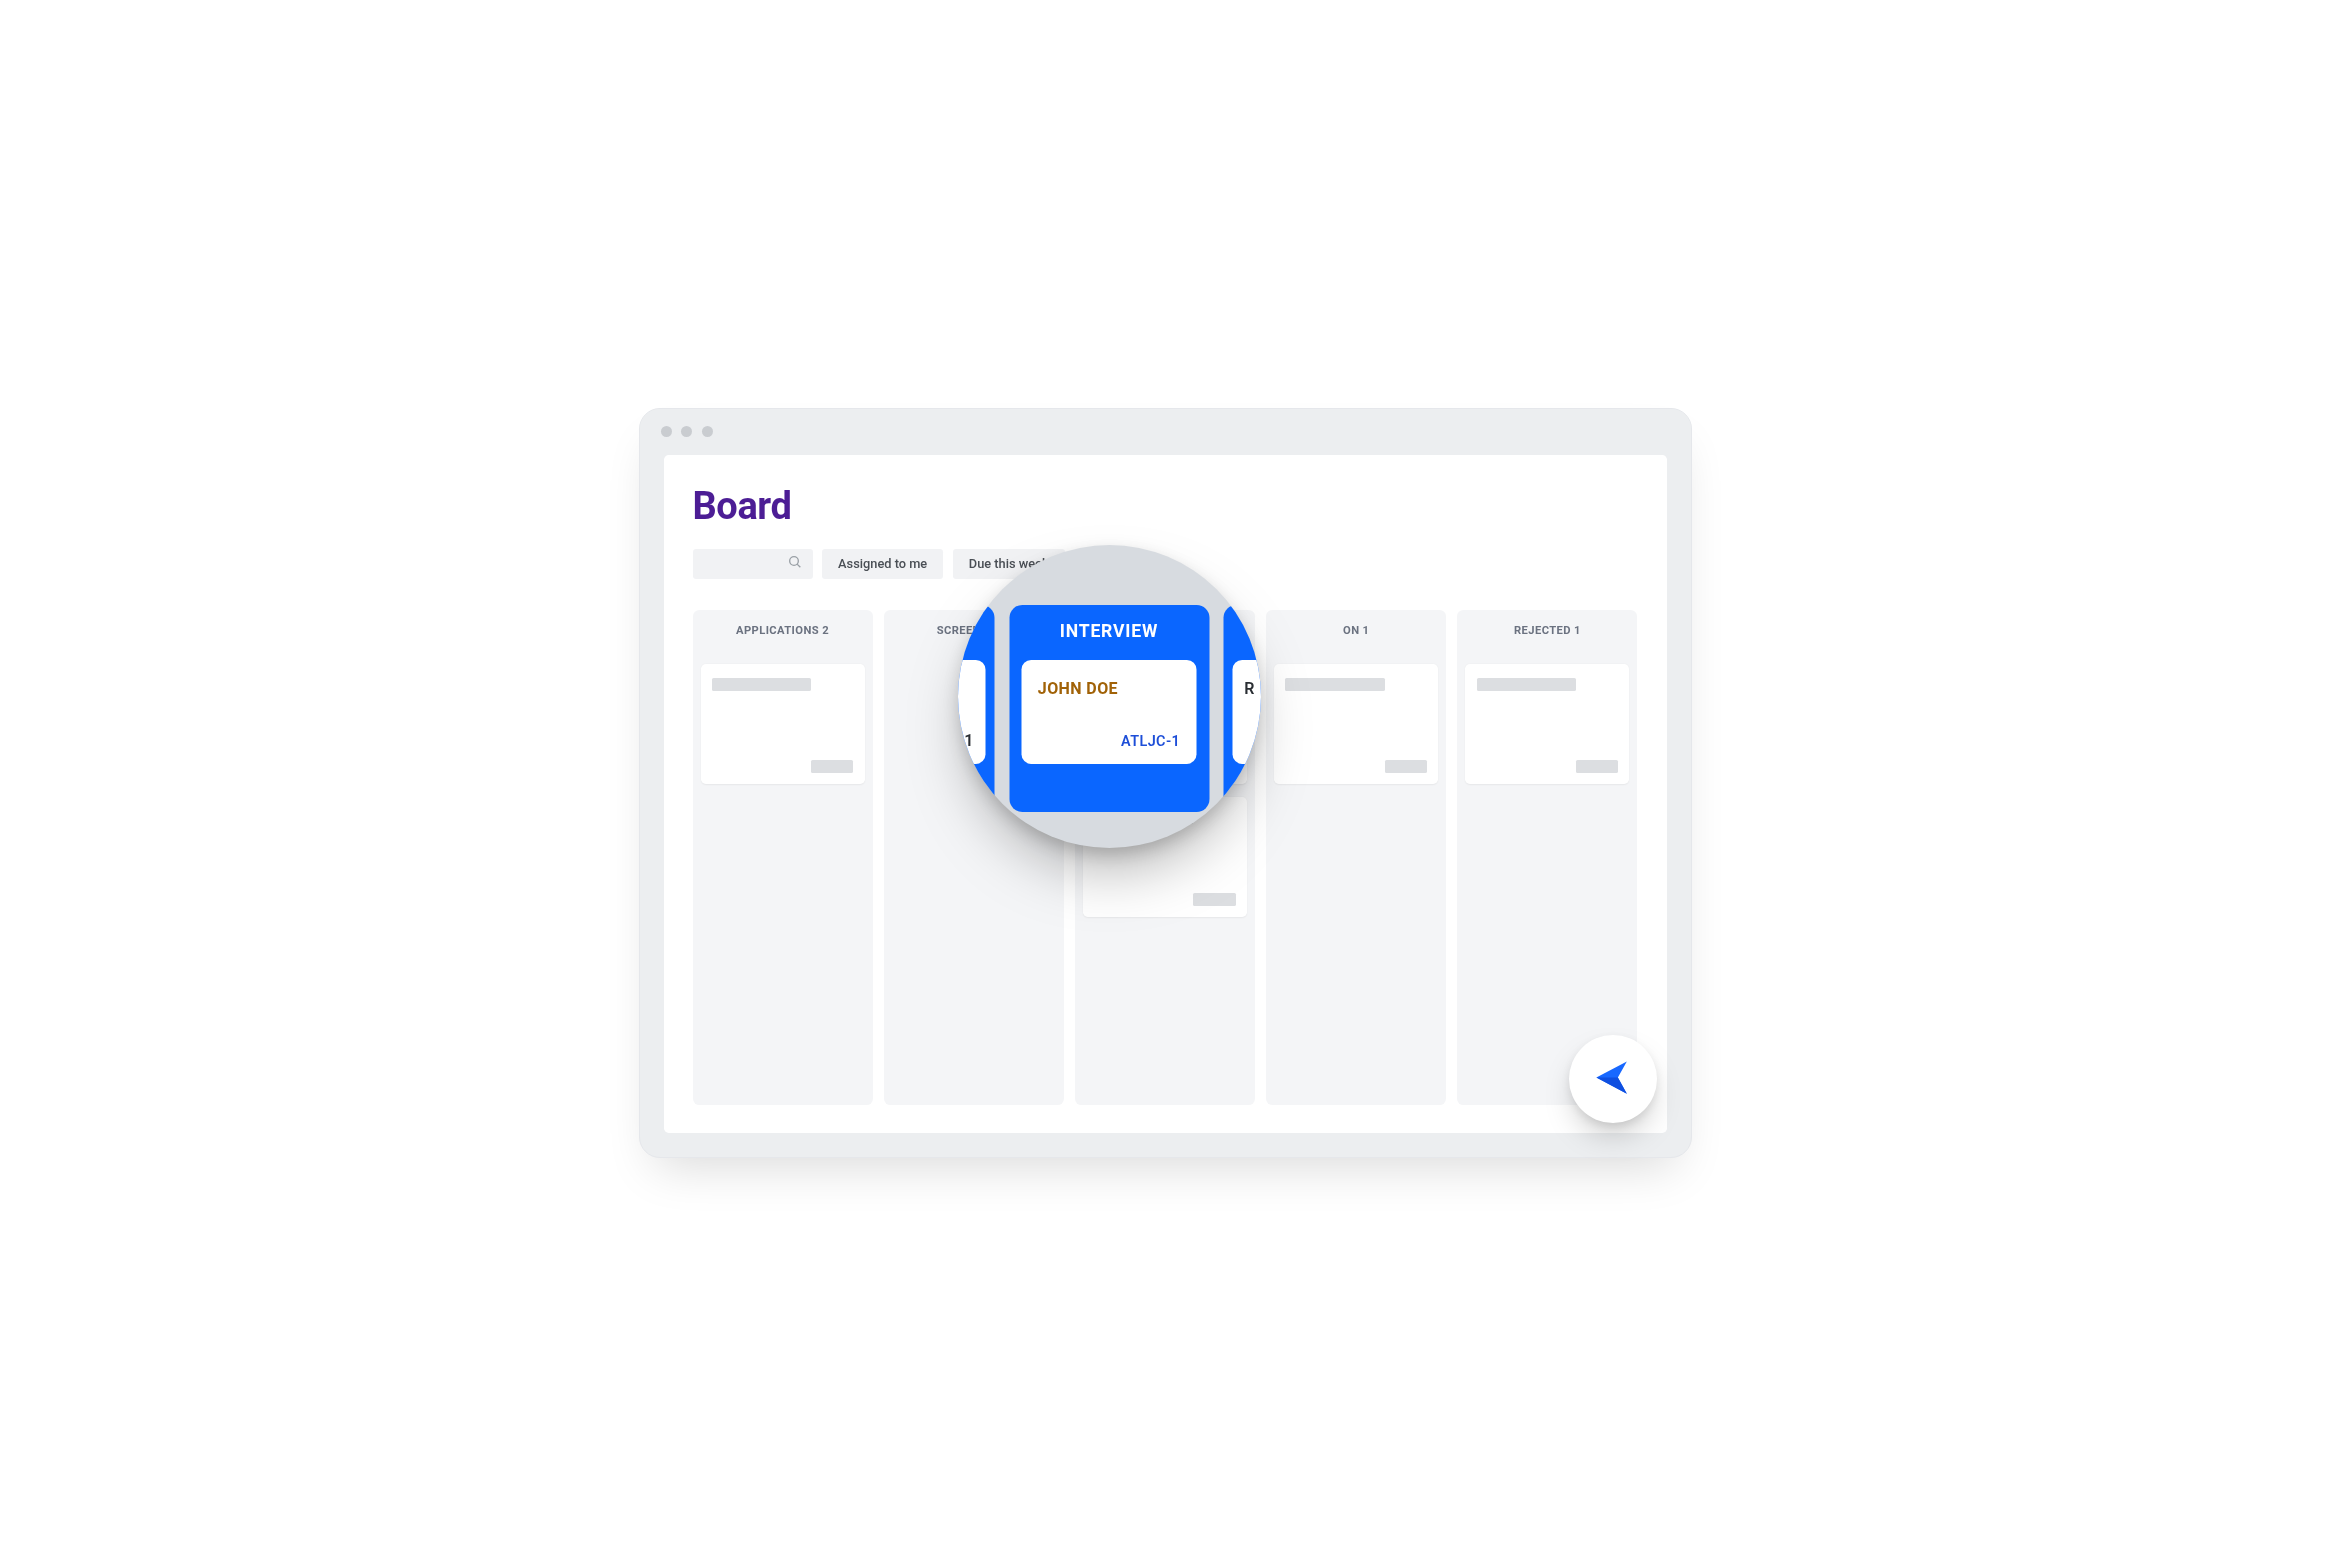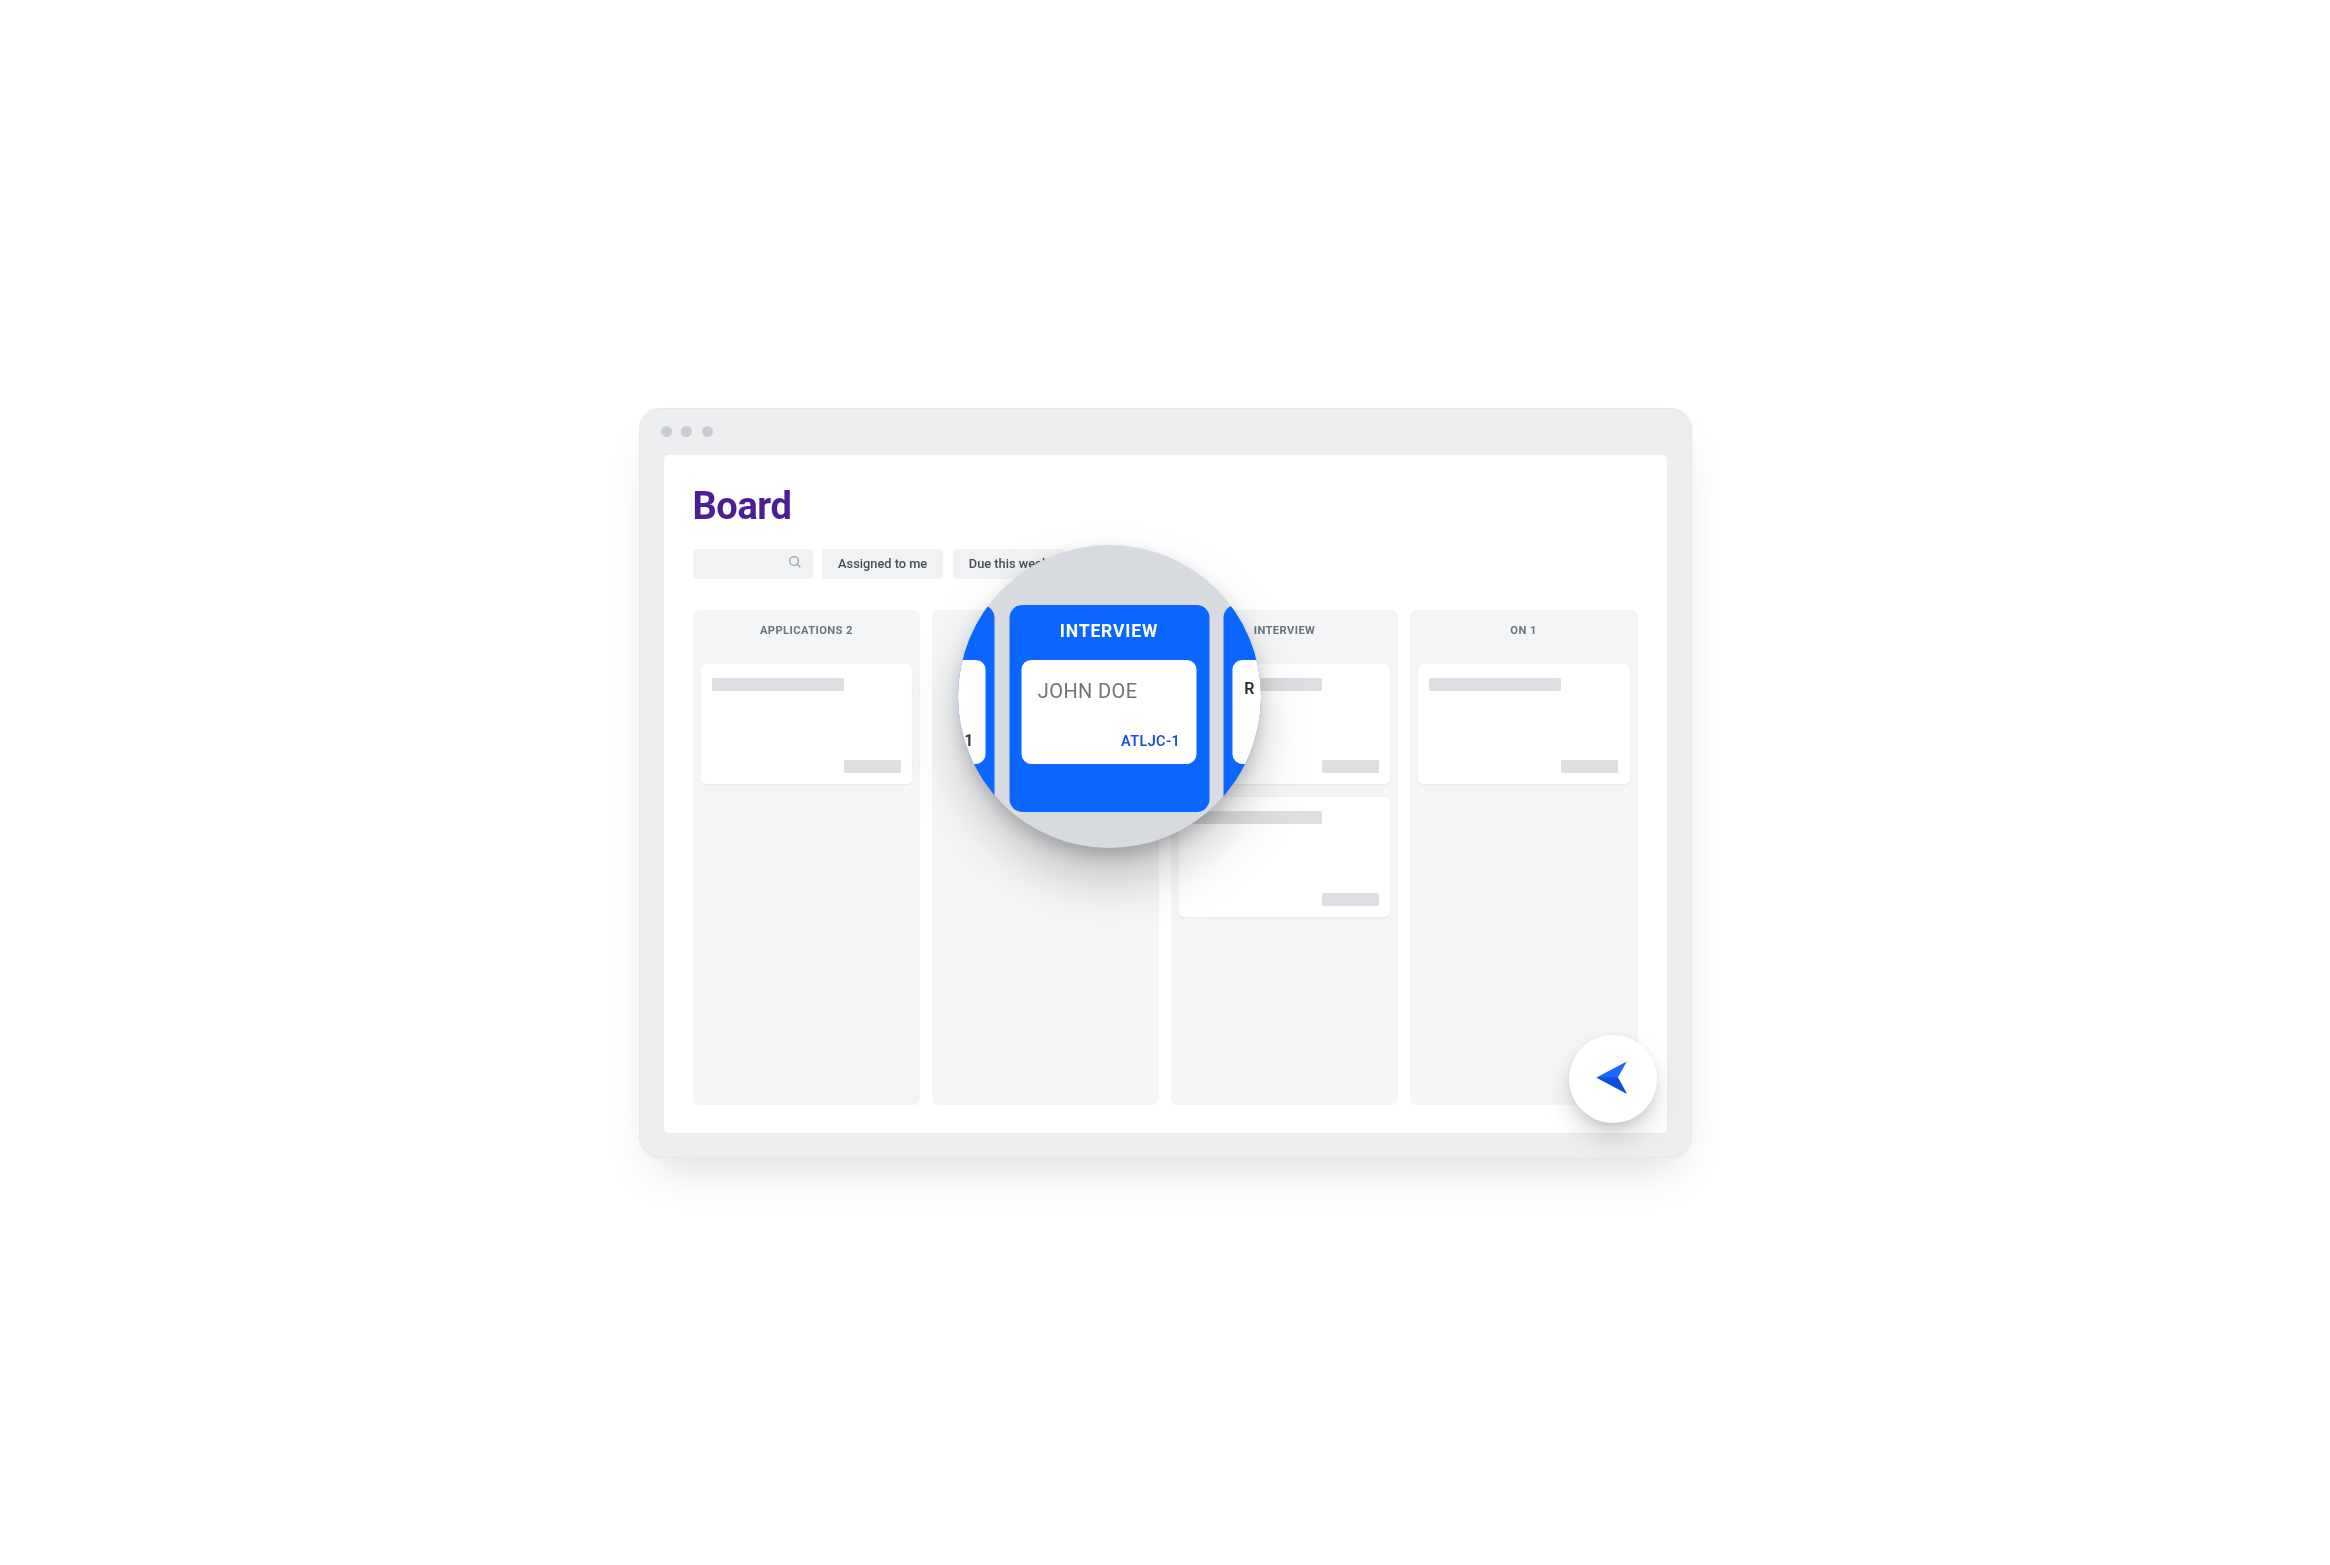--- a/index.html
+++ b/index.html
@@ -176,24 +176,24 @@
   .mag-card {
     background: #ffffff;
     border-radius: 9.6px;
     min-height: 104px;
     padding: 19px 16px 14.4px 16px;
     display: flex;
     flex-direction: column;
     justify-content: space-between;
   }
   .mag-card .name {
-    font-size: 20px;
-    font-weight: 400;
+    font-size: 16px;
+    font-weight: 700;
     letter-spacing: 0.4px;
-    color: #737373;
+    color: #a16207;
   }
   .mag-card .code {
     font-size: 14.4px;
     font-weight: 600;
     letter-spacing: 0.4px;
     color: #1d4ed8;
     align-self: flex-end;
   }
   
   .mag-side-card {
@@ -284,20 +284,27 @@
 
         <div class="col">
           <div class="col-header">ON 1</div>
           <div class="card">
             <div class="ph-line-lg"></div>
             <div class="ph-line-sm"></div>
           </div>
         </div>
 
 
+        <div class="col">
+          <div class="col-header">REJECTED 1</div>
+          <div class="card">
+            <div class="ph-line-lg"></div>
+            <div class="ph-line-sm"></div>
+          </div>
+        </div>
 
       </div>
 
     </div>
   </div>
 
   <div class="magnifier">
     <div class="mag-inner">
       <div class="mag-col side">
         <div class="mag-col-header" style="visibility:hidden;">.</div>

